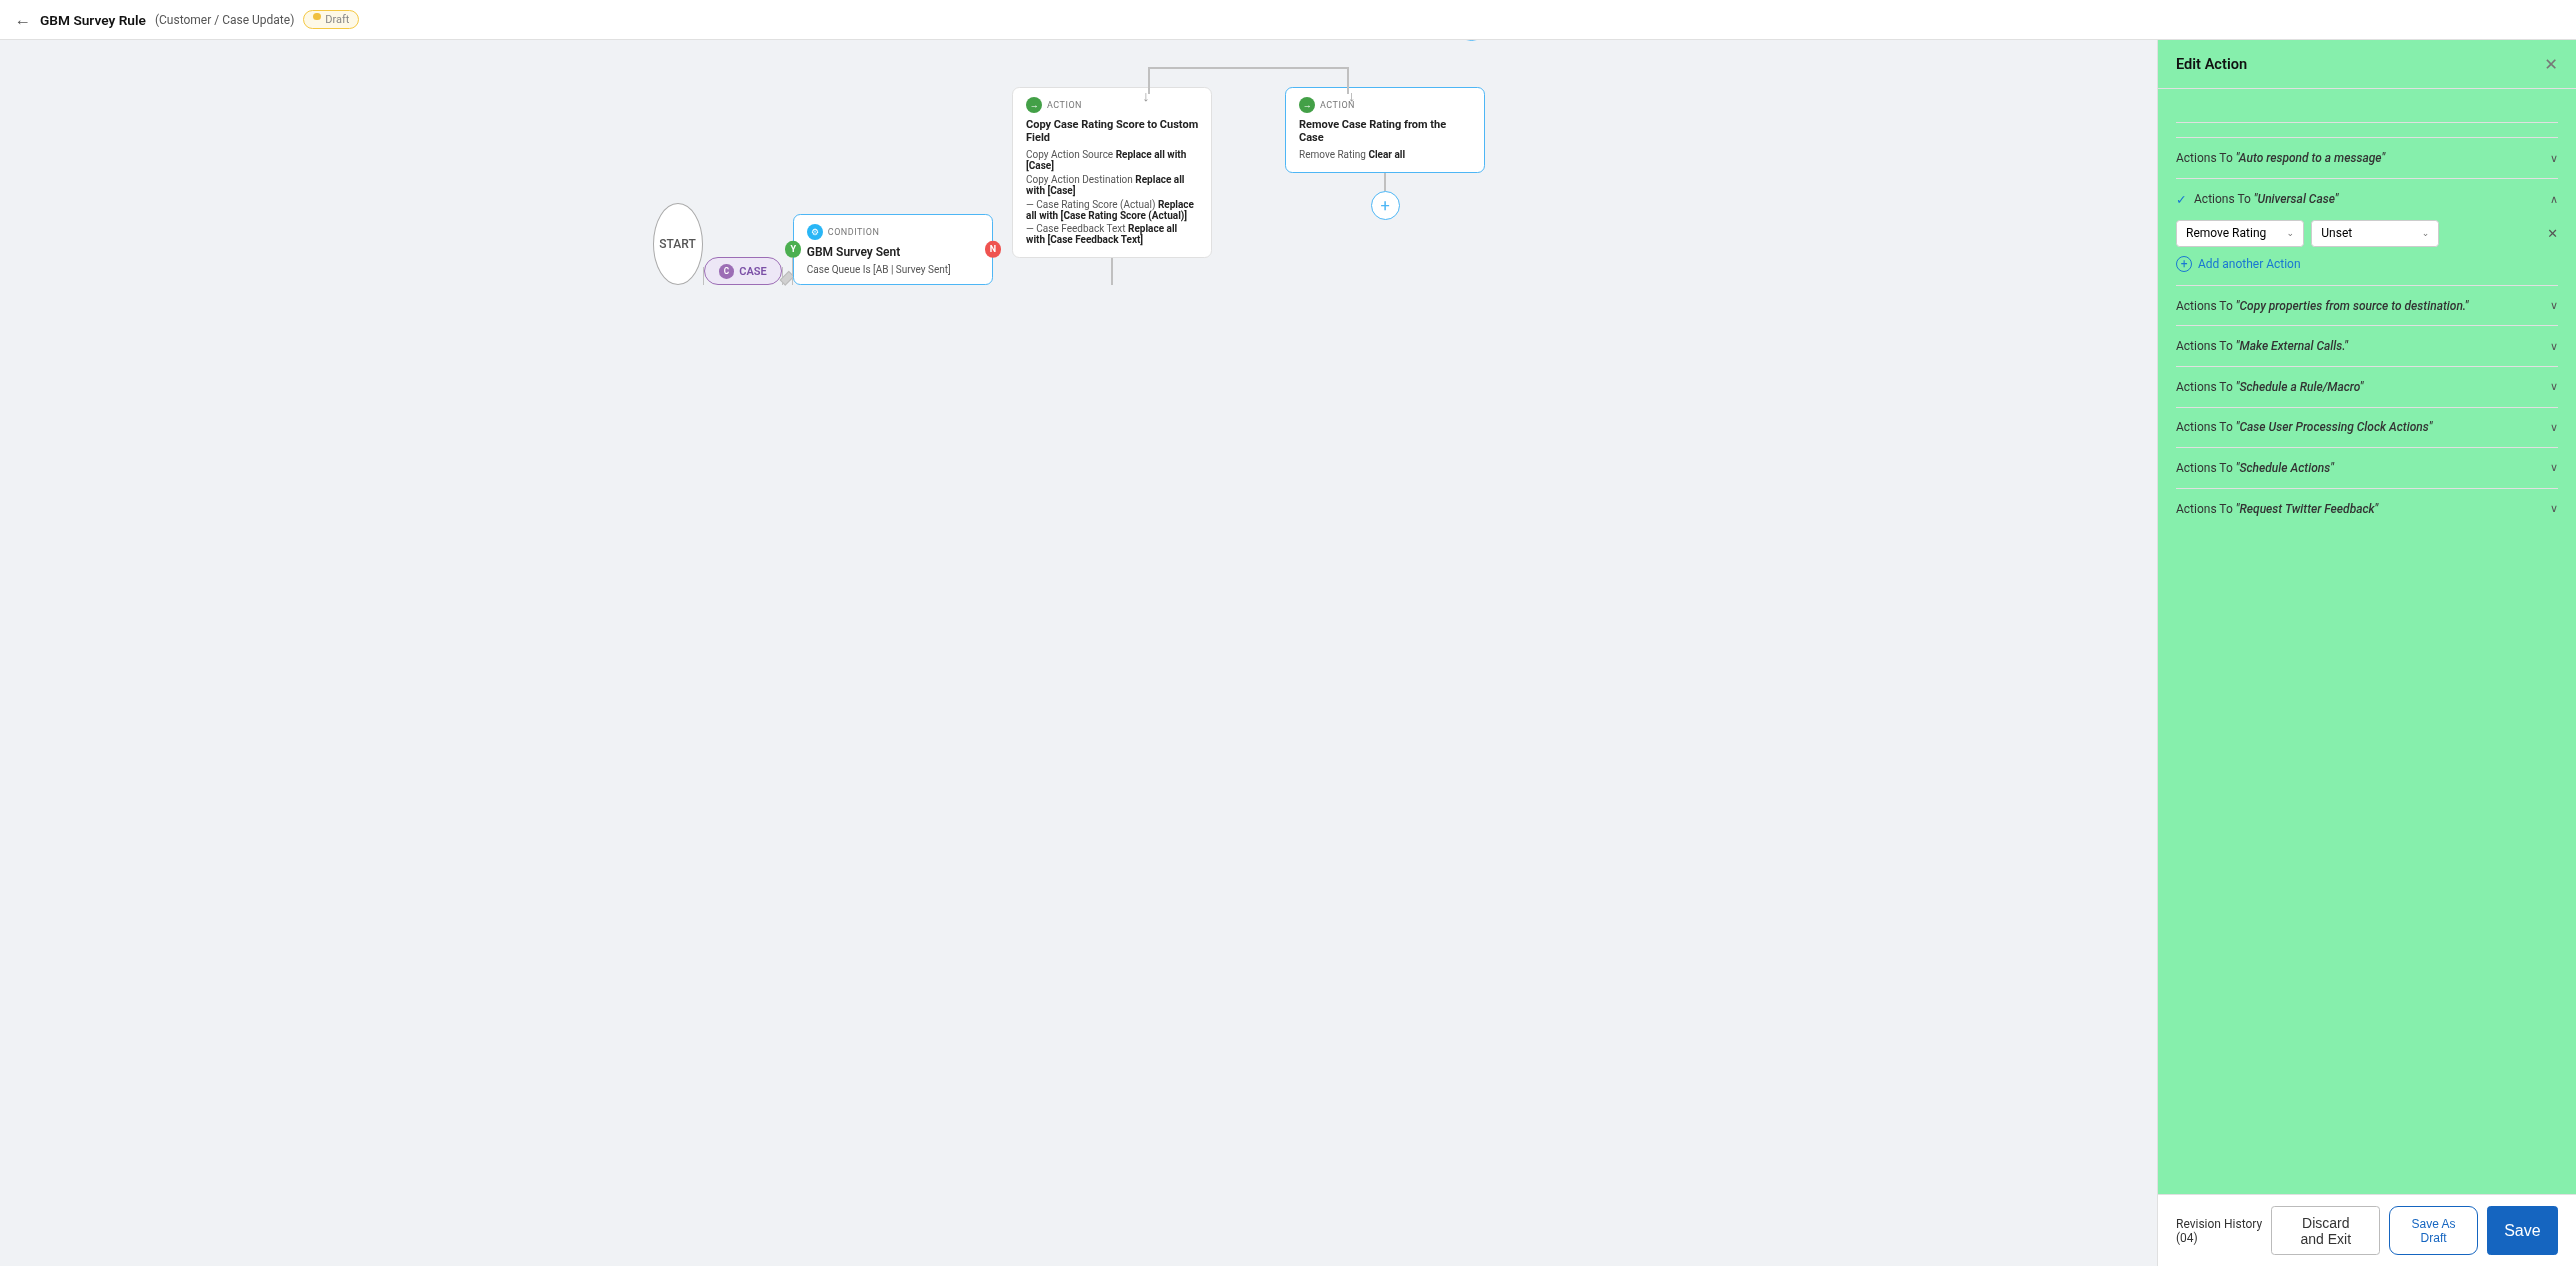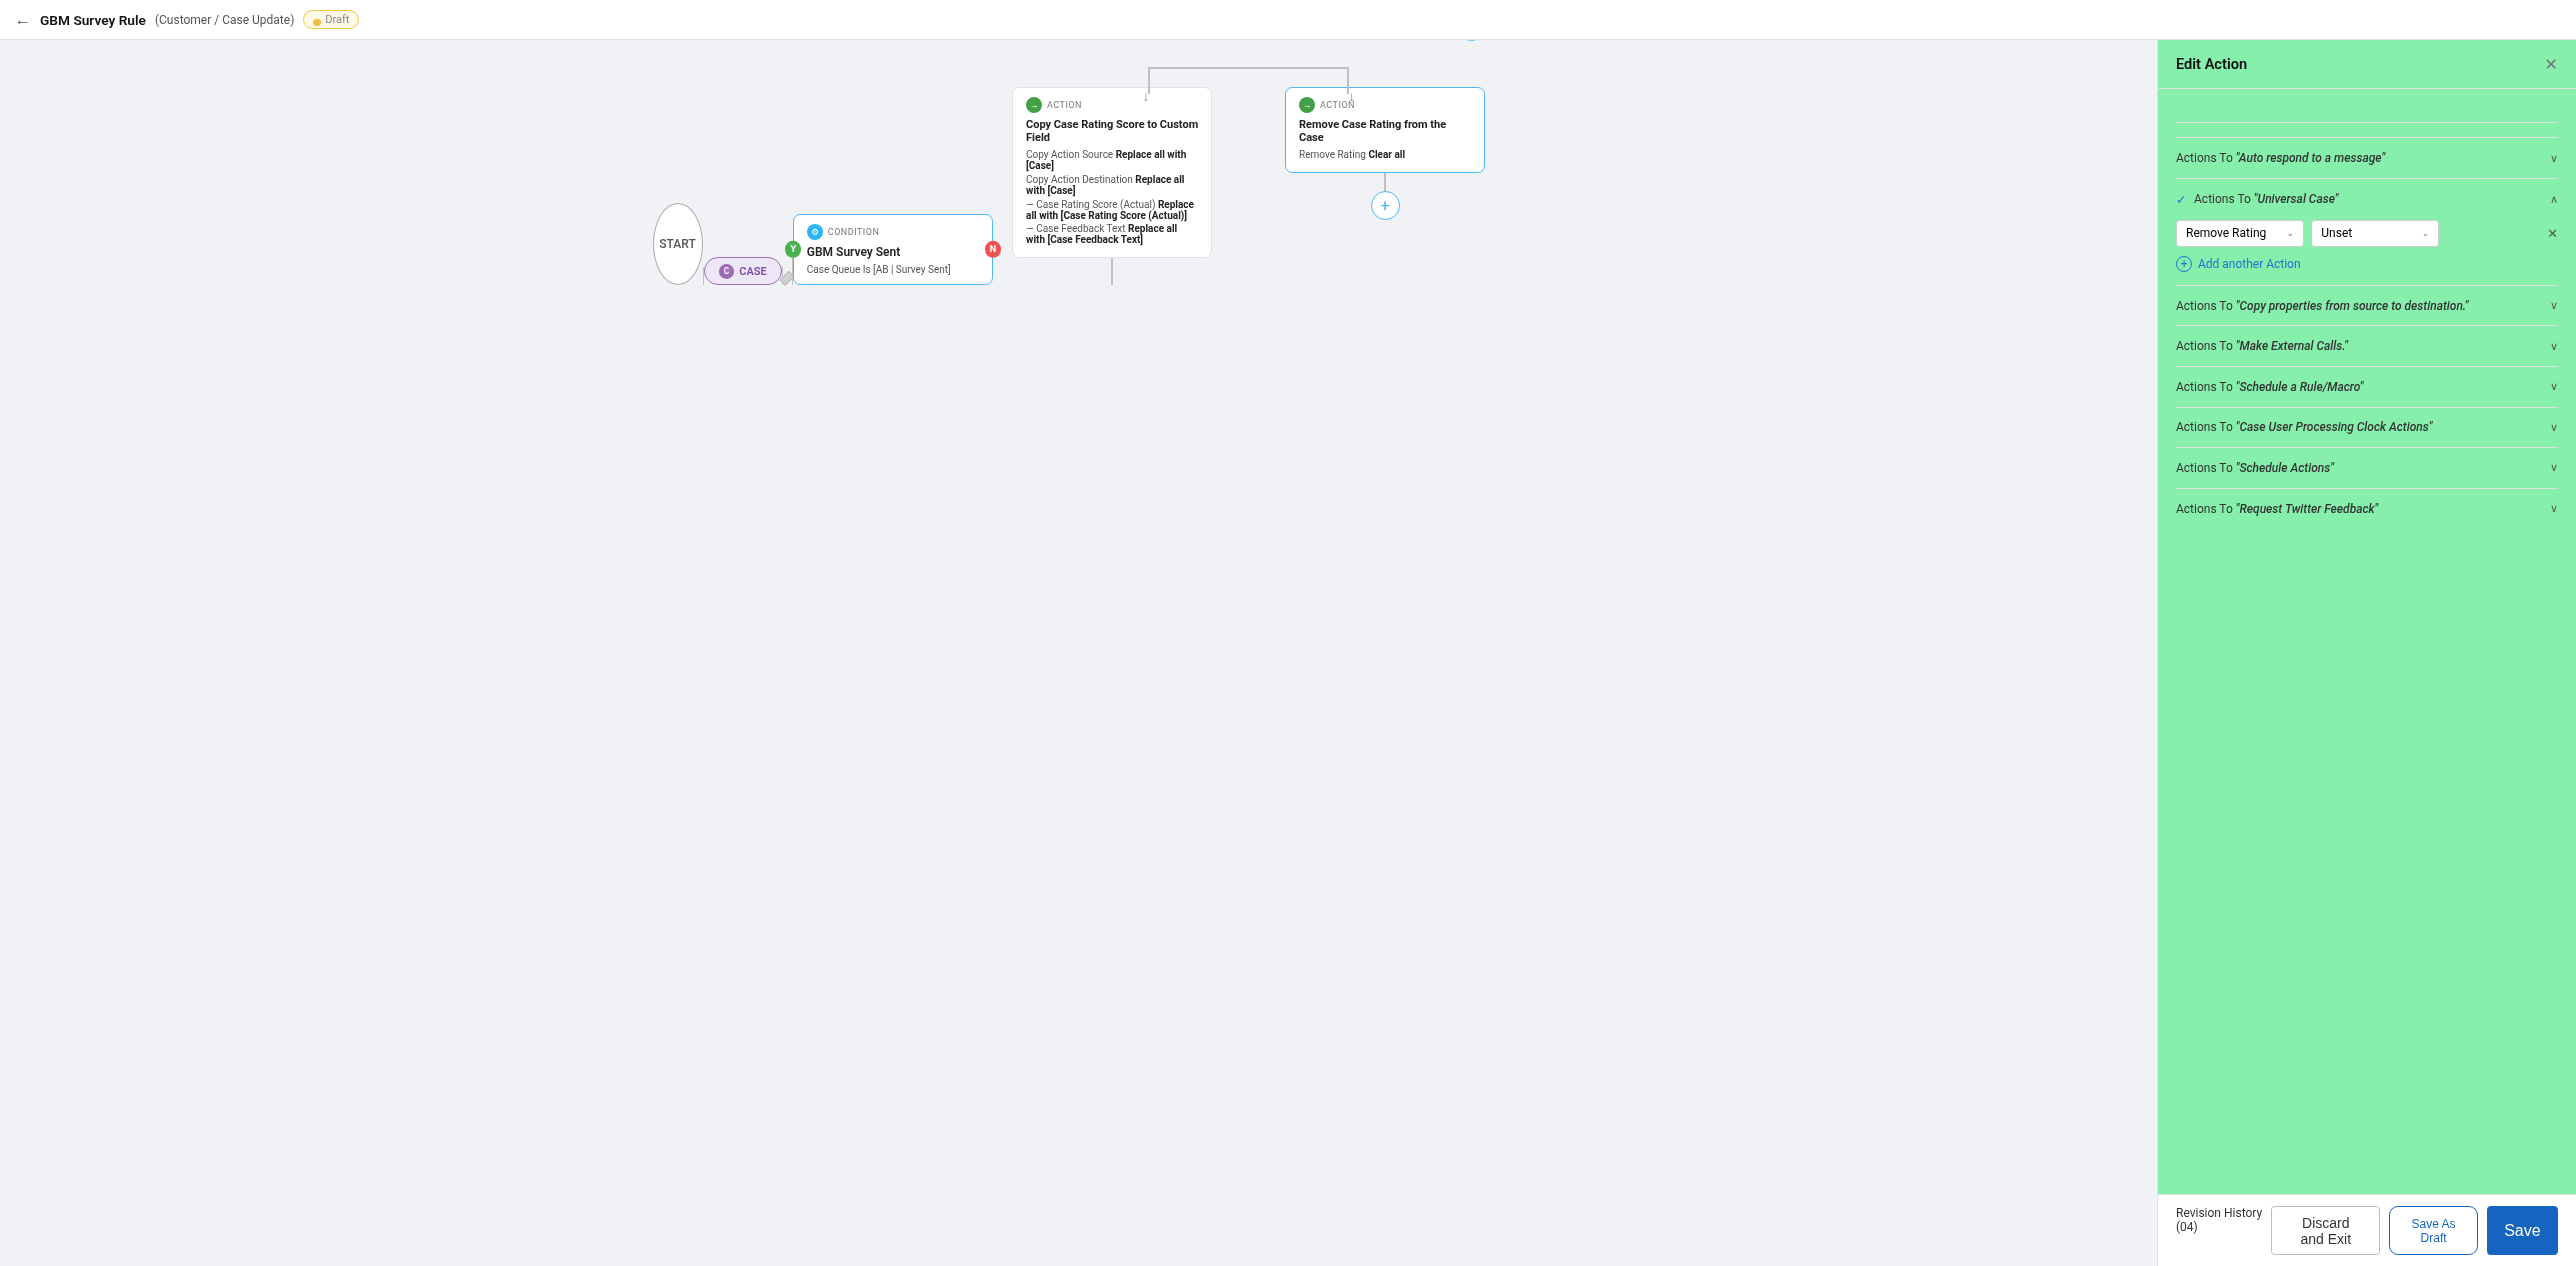--- a/index.html
+++ b/index.html
@@ -8,21 +8,21 @@
     
     .topbar {
       display: flex; align-items: center; gap: 9px;
       padding: 7.3px 14.6px; background: #fff; border-bottom: 0.9px solid #e0e0e0;
       height: 40px; flex-shrink: 0;
     }
     .topbar-back { cursor: pointer; color: #555; font-size: 16.4px; }
     .topbar-title { font-size: 13.7px; font-weight: 600; color: #111; }
     .topbar-subtitle { font-size: 12px; color: #555; }
     .topbar-badge {
-      display: flex; align-items: flex-end; gap: 4.6px;
+      display: flex; align-items: flex-start; gap: 4.6px;
       background: #fef9e7; border: 0.9px solid #f5c842; border-radius: 11px;
       padding: 1.8px 9px; font-size: 11px; color: #888;
     }
     .topbar-badge-dot { width: 7.3px; height: 7.3px; border-radius: 50%; background: #f0c040; }
 
     
     .main { display: flex; flex: 1; overflow: hidden; }
 
     
     .canvas {
@@ -159,21 +159,21 @@
     .remove-x { color: #555; cursor: pointer; font-size: 12.8px; margin-left: auto; }
 
     .add-action-btn {
       display: flex; align-items: center; gap: 5.5px; color: #1976d2;
       cursor: pointer; font-size: 12px; margin-top: 3.6px;
     }
     .add-action-icon { width: 16.4px; height: 16.4px; border-radius: 50%; border: 1.8px solid #1976d2; display: flex; align-items: center; justify-content: center; font-size: 12px; }
 
     
     .bottom-bar {
-      display: flex; align-items: flex-start; justify-content: space-between;
+      display: flex; align-items: center; justify-content: space-between;
       padding: 11px 18px; background: #fff; border-top: 0.9px solid #e0e0e0;
       flex-shrink: 0;
     }
     .revision-text { font-size: 12px; color: #333; }
 
     .btn-discard {
       background: #fff; border: 0.9px solid #bbb; border-radius: 3.6px;
       padding: 7.3px 16.4px; font-size: 14px; color: #333; cursor: pointer;
     }
     .btn-save-draft {

